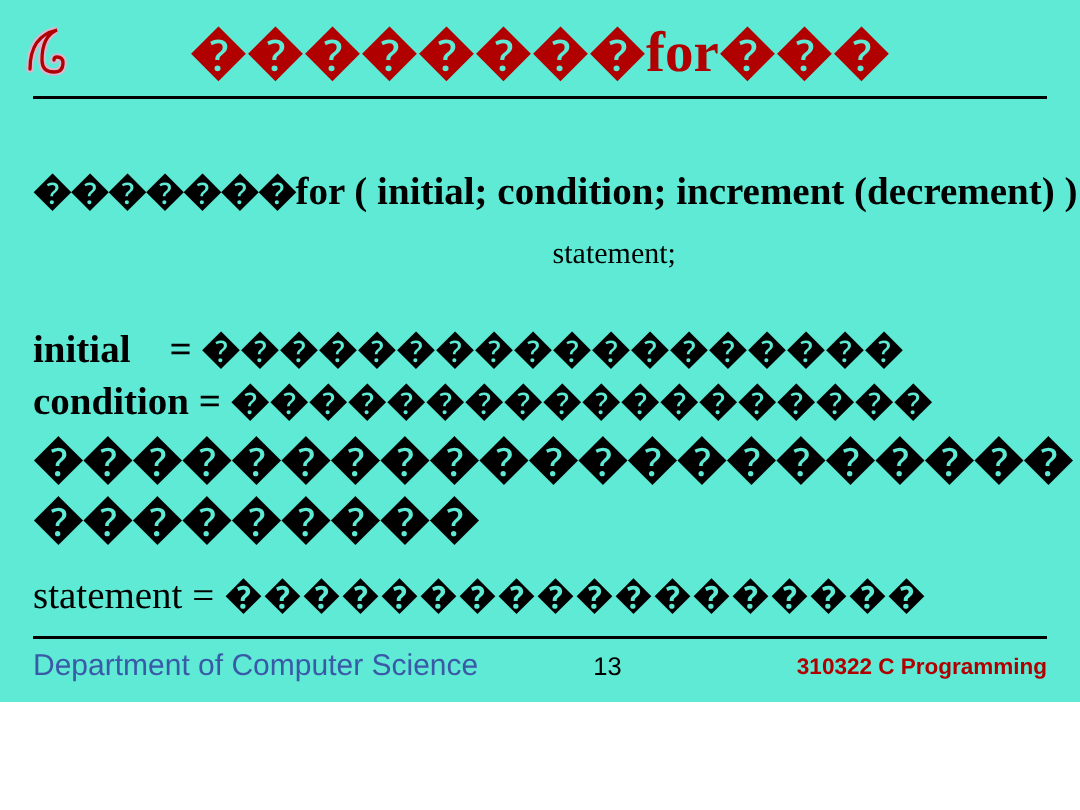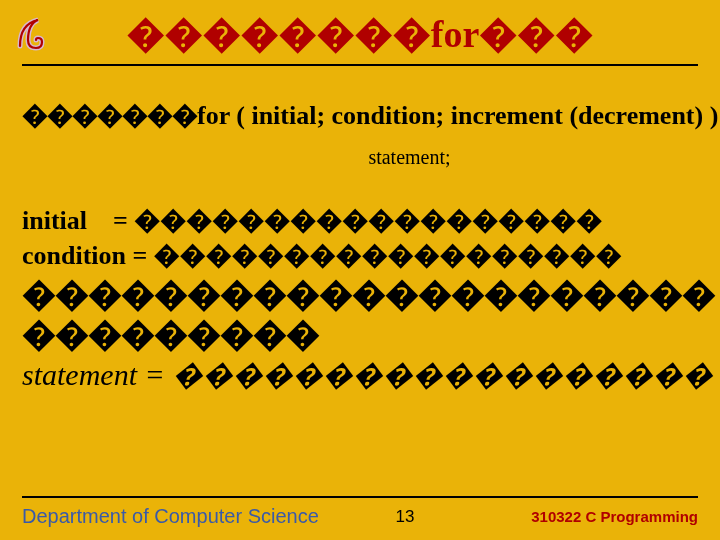--- a/index.html
+++ b/index.html
@@ -4,22 +4,22 @@
 <style>
   * { margin: 0; padding: 0; box-sizing: border-box; }
   html, body { width: 720px; height: 540px; overflow: hidden; }
   body {
     background: #ffffff;
     font-family: "Times New Roman", serif;
     position: relative;
   }
   .slide {
     width: 720px;
-    height: 540px;
-    background: #eab308;
+    height: 468px;
+    background: #5eead4;
     position: relative;
     padding: 0;
   }
   .bullet-ornament {
     position: absolute;
     top: 10px;
     left: 14px;
     width: 48px;
     height: 48px;
   }
@@ -38,21 +38,21 @@
   .hr1 {
     position: absolute;
     top: 64px;
     left: 22px;
     right: 22px;
     height: 0;
     border-top: 2px solid #000;
   }
   .content {
     position: absolute;
-    top: 96px;
+    top: 108px;
     left: 22px;
     right: 0;
     color: #000;
   }
   .line1 {
     font-size: 26px;
     font-weight: bold;
     white-space: nowrap;
   }
   .line1 .sq { letter-spacing: -1px; }
@@ -69,24 +69,23 @@
   }
   .defs .row { white-space: nowrap; font-weight: bold; }
   .boxrow {
     font-size: 34px;
     font-weight: bold;
     letter-spacing: -1px;
     line-height: 1.05;
     margin-top: 4px;
   }
   .stmtdef {
-    font-size: 30px;
-    margin-top: 2px;
+    font-size: 26px;
+    margin-top: 14px;
     white-space: nowrap;
-    font-style: italic;
   }
   .hr2 {
     position: absolute;
     bottom: 42px;
     left: 22px;
     right: 22px;
     height: 0;
     border-top: 2px solid #000;
   }
   .footer {

